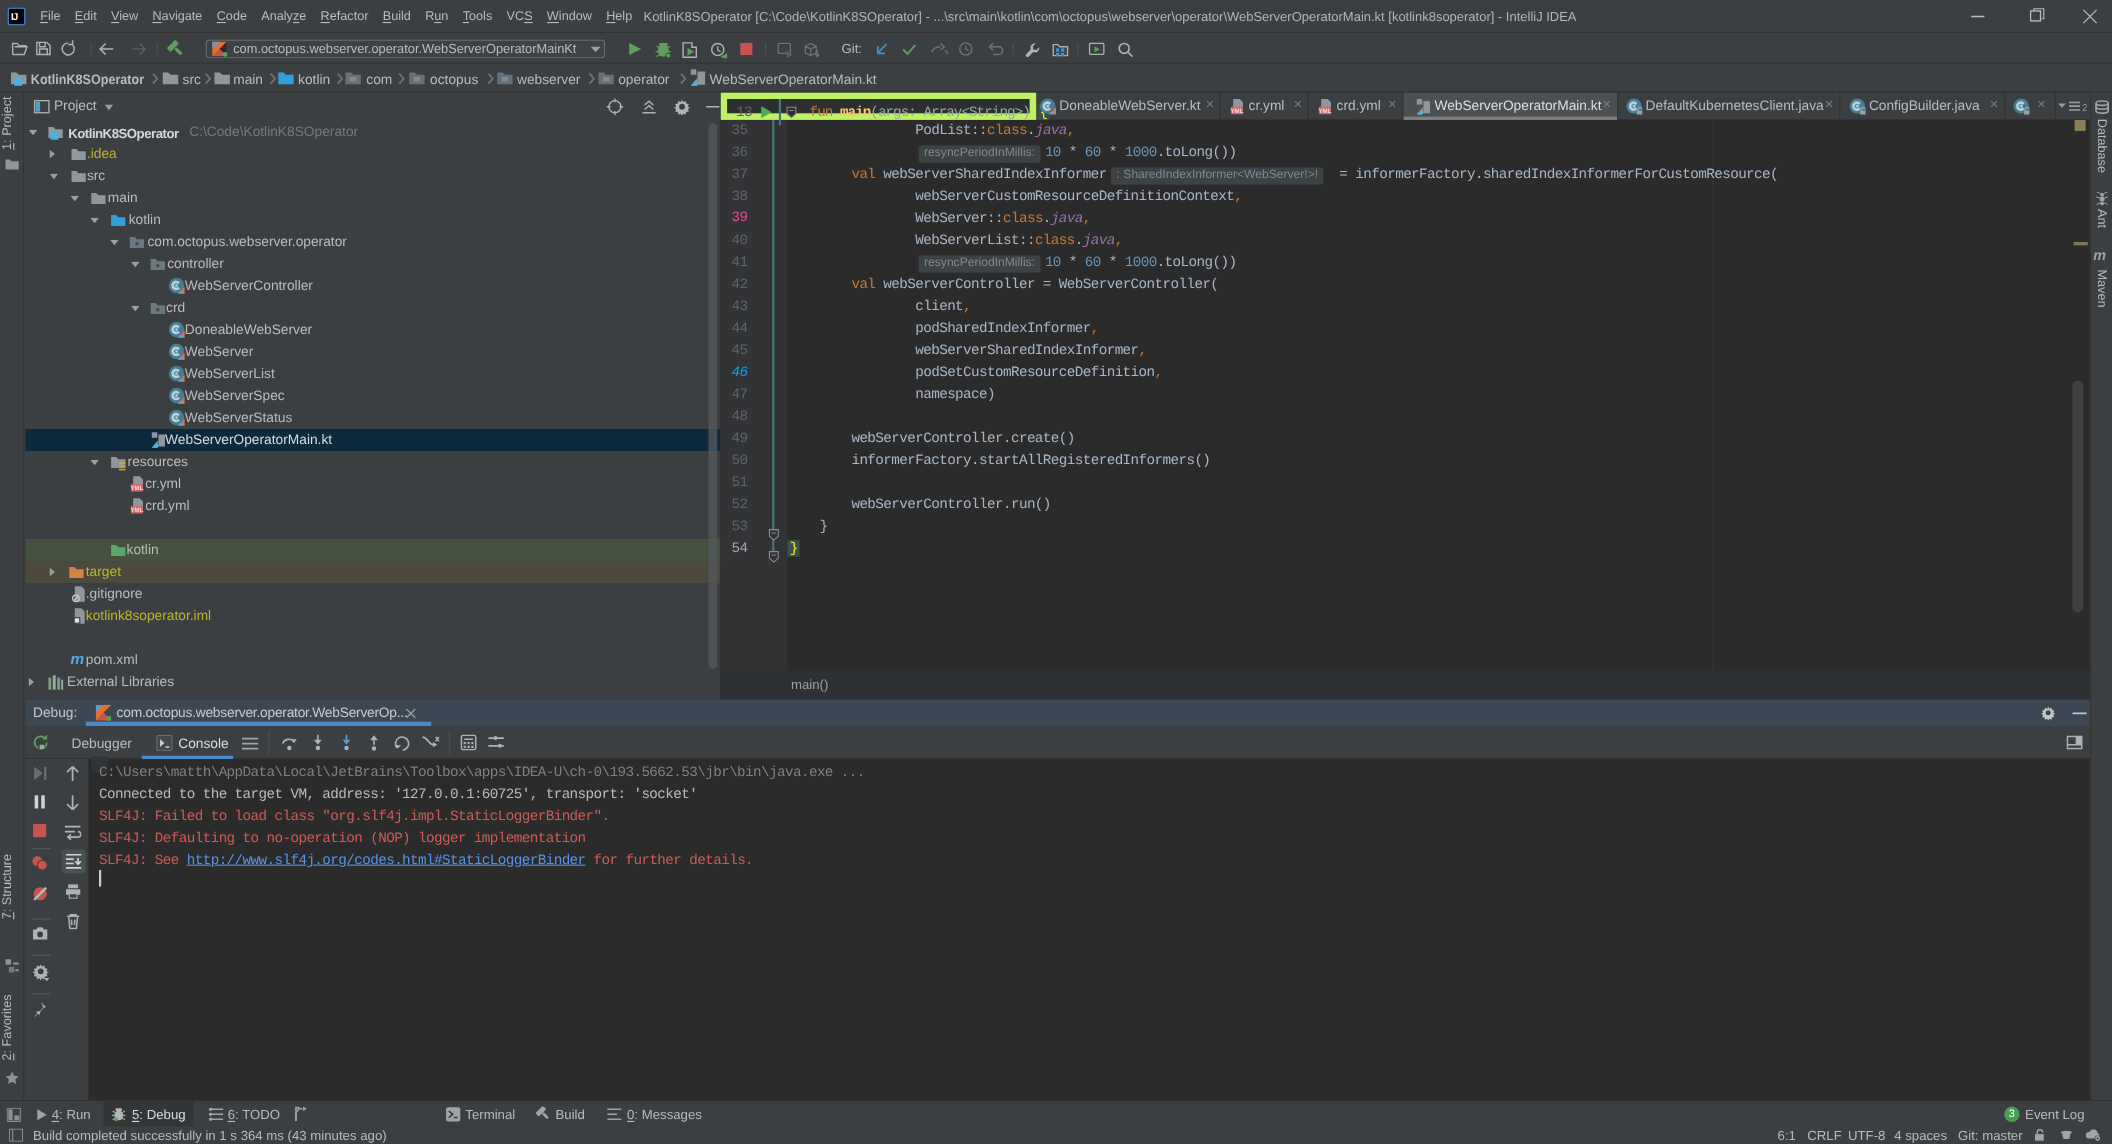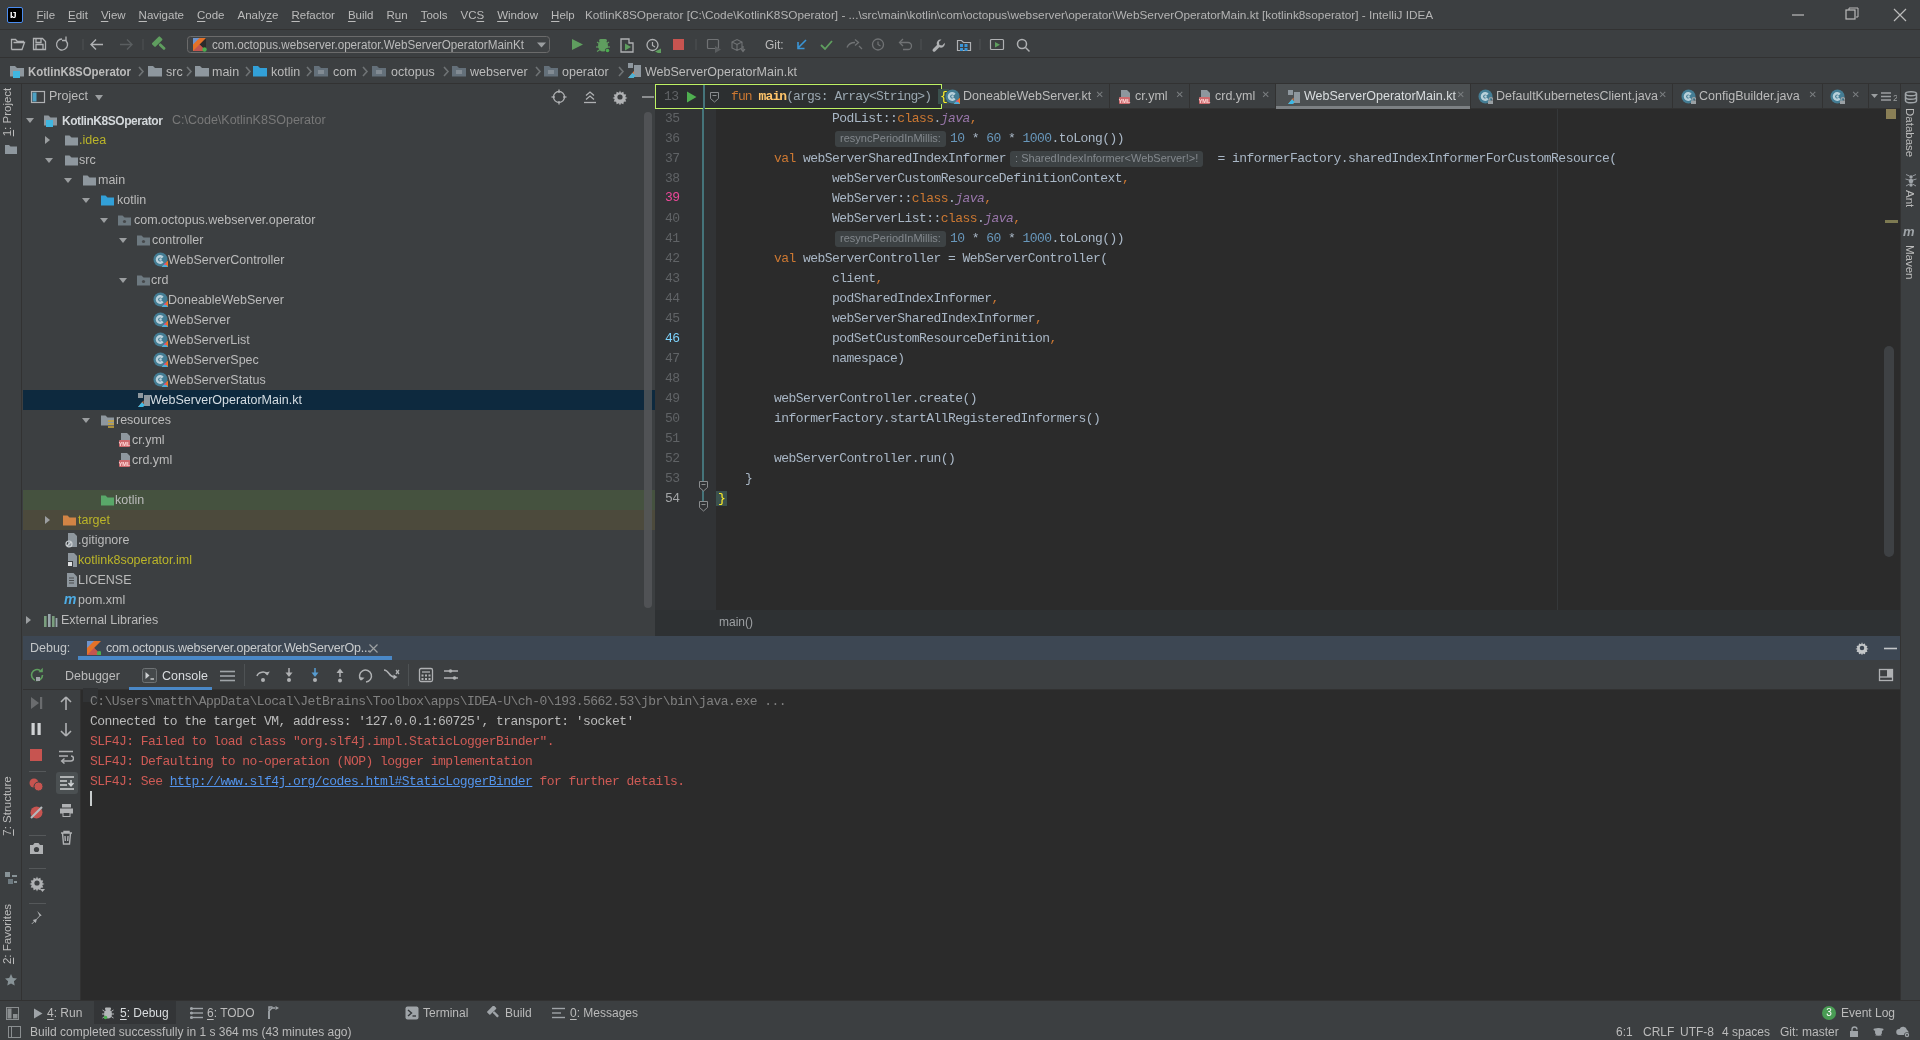--- a/index.html
+++ b/index.html
@@ -478,26 +478,20 @@
         <span class="abs" style="left:55px;top:3px;">.gitignore</span>
       </div>
 <div class="abs" style="left:0;top:440px;width:632px;height:20px;">
         <svg class="abs" style="left:41px;top:2px;" width="16" height="16" viewBox="0 0 16 16">
           <path d="M4 1 h6 l3 3 v11 h-9 z" fill="#8e979e"></path>
           <rect x="3" y="9" width="6" height="6" fill="#3c3f41"></rect>
           <rect x="4" y="10" width="4" height="4" fill="#dfe1e2"></rect>
         </svg>
         <span class="abs" style="left:55px;top:3px;color:#bbb529;">kotlink8soperator.iml</span>
       </div>
-<div class="abs" style="left:0;top:460px;width:632px;height:20px;">
-        <svg class="abs" style="left:41px;top:2px;" width="16" height="16" viewBox="0 0 16 16">
-          <use href="#filetx"></use>
-        </svg>
-        <span class="abs" style="left:55px;top:3px;">LICENSE</span>
-      </div>
 <div class="abs" style="left:0;top:480px;width:632px;height:20px;">
         <span class="abs" style="left:41px;top:1px;font-size:14px;font-weight:bold;font-style:italic;color:#4eade5;">m</span>
         <span class="abs" style="left:55px;top:3px;">pom.xml</span>
       </div>
 <div class="abs" style="left:0;top:500px;width:632px;height:20px;">
         <svg class="abs" style="left:3px;top:6px;" width="5" height="8" viewBox="0 0 5 8">
           <path d="M0 0 v8 l5 -4 z" fill="#9b9ea0"></path>
         </svg>
         <svg class="abs" style="left:20px;top:3px;" width="15" height="15" viewBox="0 0 15 15">
           <g>
@@ -534,21 +528,21 @@
 <div class="abs" style="left:10px;top:47px;color:#606366;">36</div>
 <div class="abs" style="left:10px;top:67px;color:#606366;">37</div>
 <div class="abs" style="left:10px;top:87px;color:#606366;">38</div>
 <div class="abs" style="left:10px;top:106px;color:#ec4899;">39</div>
 <div class="abs" style="left:10px;top:127px;color:#606366;">40</div>
 <div class="abs" style="left:10px;top:147px;color:#606366;">41</div>
 <div class="abs" style="left:10px;top:167px;color:#606366;">42</div>
 <div class="abs" style="left:10px;top:187px;color:#606366;">43</div>
 <div class="abs" style="left:10px;top:207px;color:#606366;">44</div>
 <div class="abs" style="left:10px;top:227px;color:#606366;">45</div>
-<div class="abs" style="left:10px;top:247px;color:#7dd3fc;">46</div>
+<div class="abs" style="left:10px;top:247px;color:#0ea5e9;font-style:italic;">46</div>
 <div class="abs" style="left:10px;top:267px;color:#606366;">47</div>
 <div class="abs" style="left:10px;top:287px;color:#606366;">48</div>
 <div class="abs" style="left:10px;top:307px;color:#606366;">49</div>
 <div class="abs" style="left:10px;top:327px;color:#606366;">50</div>
 <div class="abs" style="left:10px;top:347px;color:#606366;">51</div>
 <div class="abs" style="left:10px;top:367px;color:#606366;">52</div>
 <div class="abs" style="left:10px;top:387px;color:#606366;">53</div>
 <div class="abs" style="left:10px;top:407px;color:#a4a6a8;">54</div>
 <div class="abs code" style="left:61px;top:27px;">                PodList::<span style="color:#cc7832">class</span>.<span style="color:#9876aa;font-style:italic">java</span><span style="color:#cc7832">,</span></div>
 <div class="abs code" style="left:61px;top:47px;">                <span style="display:inline-block;vertical-align:baseline;background:#3d4244;color:#83888d;font-family:'Liberation Sans',sans-serif;font-size:11px;letter-spacing:0;border-radius:3px;padding:1px 5px 2px;margin-left:3px;margin-right:4px;line-height:13px;">resyncPeriodInMillis:</span><span style="color:#6897bb">10</span> * <span style="color:#6897bb">60</span> * <span style="color:#6897bb">1000</span>.toLong())</div>
@@ -574,21 +568,21 @@
 
 <div class="abs" style="left:1231px;top:25px;width:10px;height:10px;background:#8a7f56;"></div>
 <div class="abs" style="left:1230px;top:136px;width:13px;height:3px;background:#7d7a52;"></div>
 <div class="abs" style="left:1229px;top:262px;width:10px;height:211px;background:#3e4144;border-radius:5px;"></div>
 
 <div class="abs" style="left:0;top:526px;width:1245px;height:26px;background:#2e3133;"></div>
 <div class="abs" style="left:64px;top:531px;font-size:12px;color:#9da0a3;">main()</div>
 
 <div class="abs" id="tabbar" style="left:0;top:0;width:1245px;height:25px;background:#3c3f41;border-bottom:1px solid #323232;">
 
- <div class="abs" style="left:0;top:0;width:287px;height:25px;background:#2c2f30;border:1px solid #bef264;">
+ <div class="abs" style="left:0;top:0;width:287px;height:25px;background:#2c2f30;border:6px solid #bef264;">
    <span class="abs mono" style="left:8px;top:4px;font-size:13px;letter-spacing:-0.5px;color:#606366;">13</span>
    <svg class="abs" style="left:30px;top:6px;" width="11" height="12" viewBox="0 0 11 12">
           <path d="M1 0.5 l9.5 5.5 l-9.5 5.5 z" fill="#4faf50"></path>
         </svg>
    <div class="abs" style="left:47px;top:0;width:2px;height:24px;background:#45747a;"></div>
    <svg class="abs" style="left:53px;top:6px;" width="11" height="12" viewBox="0 0 11 12">
           <path d="M1.5 1.5 h8 v6 l-4 3.5 l-4 -3.5 z" fill="#2c2f30" stroke="#8a8d8f" stroke-width="1"></path>
           <line x1="3.5" y1="4.5" x2="7.5" y2="4.5" stroke="#8a8d8f" stroke-width="1"></line>
         </svg>
    <div class="abs code" style="left:75px;top:4px;letter-spacing:-0.9px;"><span style="color:#cc7832">fun </span><span style="color:#ffc66b;font-weight:bold;">main</span><span style="color:#9aa7b0">(args: Array&lt;String&gt;) </span><span style="background:#3b514d;color:#ffef28;padding:0 2px;">{</span></div>

